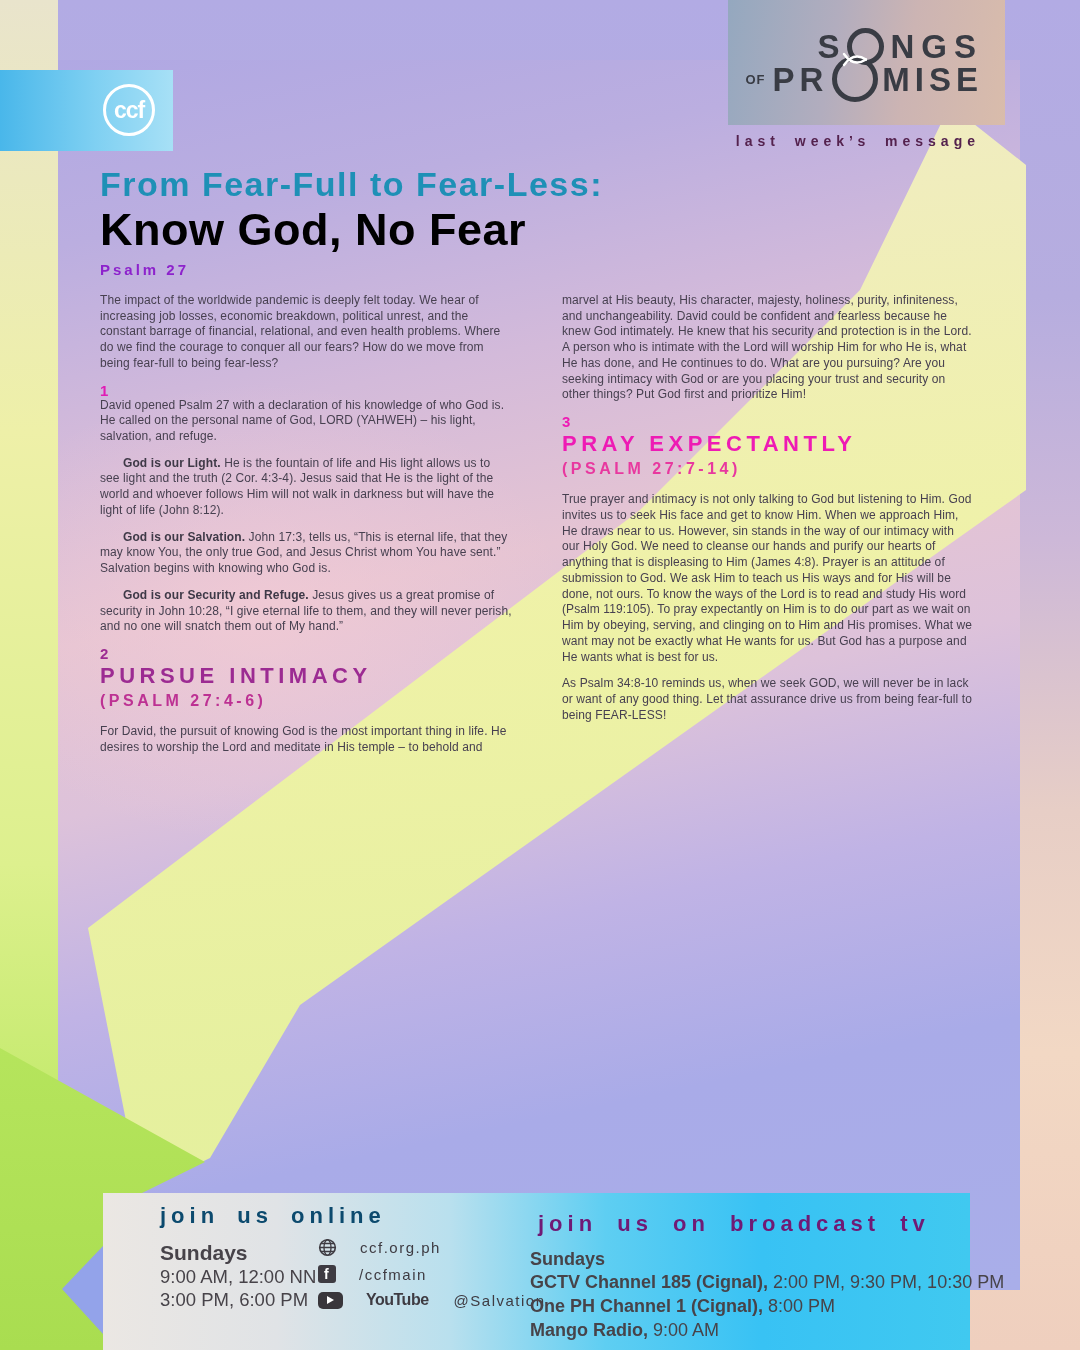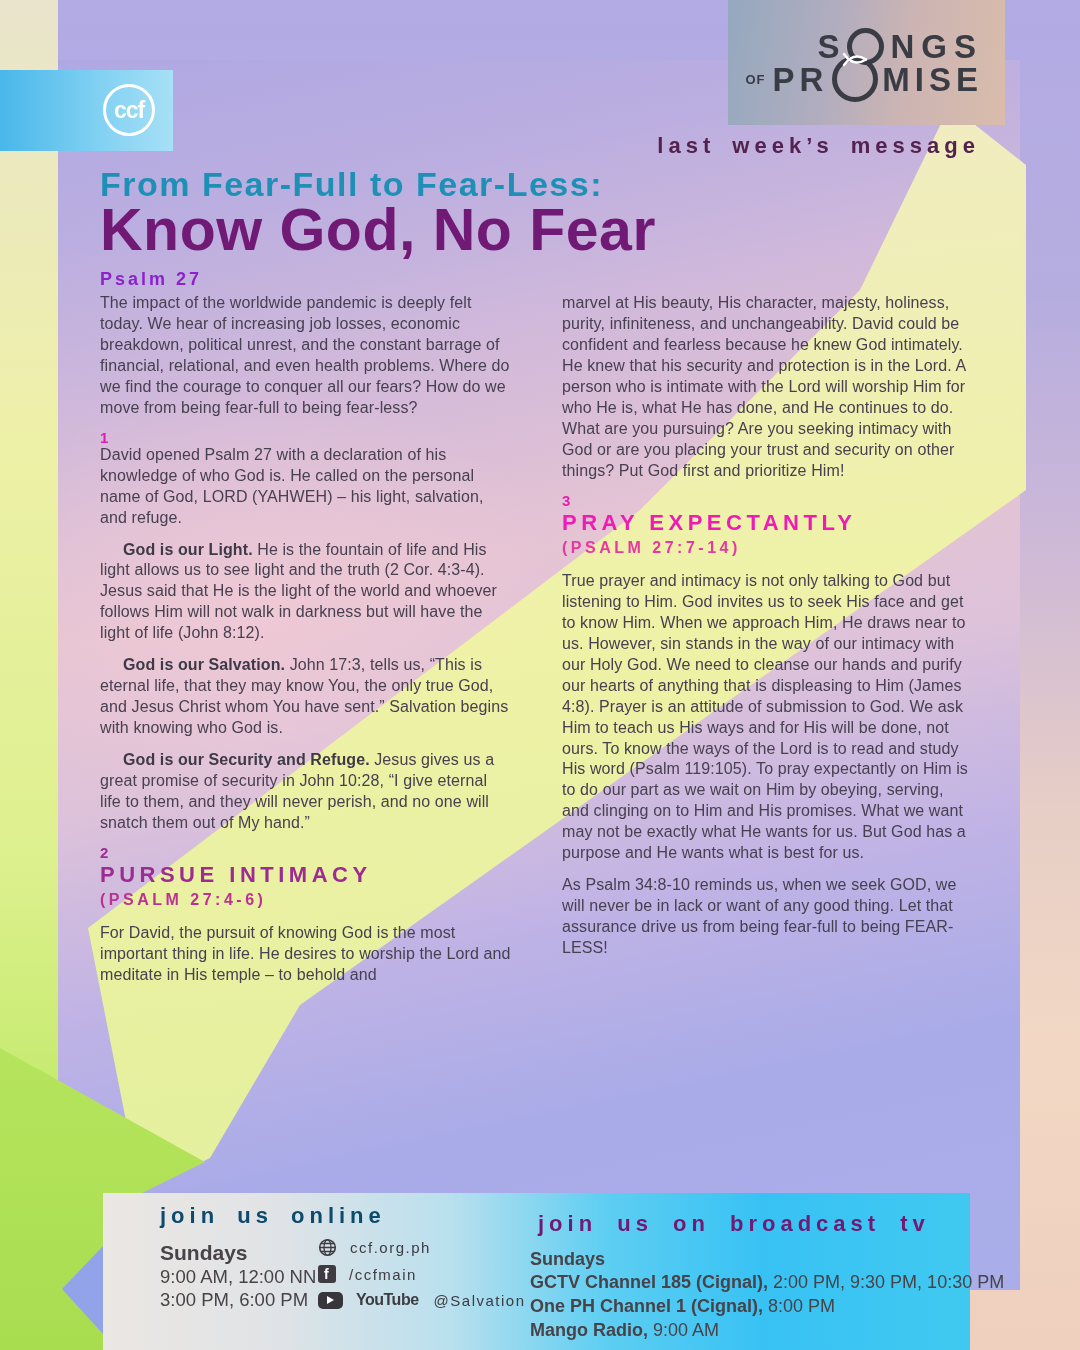--- a/index.html
+++ b/index.html
@@ -37,50 +37,50 @@
     background:linear-gradient(100deg,#94a8bf 0%,#b2adbe 38%,#ccb4b3 64%,#d9bcab 100%);
     display:flex; flex-direction:column; align-items:flex-end; justify-content:center; padding-right:22px; box-sizing:border-box;
     color:#393c44; }
   .songs-line1 { display:flex; align-items:center; font-size:33px; font-weight:bold; letter-spacing:7px; line-height:1; }
   .ring1 { width:27px; height:27px; border:5px solid #393c44; border-radius:50%; margin:0 6px 0 1px; }
   .songs-line2 { display:flex; align-items:center; font-size:33px; font-weight:bold; letter-spacing:5px; line-height:1; margin-top:-4px; }
   .songs-of { font-size:13px; font-weight:bold; letter-spacing:1px; margin-right:7px; }
   .ring2 { position:relative; width:36px; height:36px; border:5px solid #393c44; border-radius:50%; margin:0 4px; margin-top:-10px; top:5px; }
   .fish { position:absolute; top:-9px; left:50%; transform:translateX(-50%); }
   .last-week { position:absolute; right:100px; top:133px; color:#54224e; font-weight:bold;
-    font-size:22px; letter-spacing:5px; word-spacing:6px; }
+    font-size:14px; letter-spacing:5px; word-spacing:6px; }
 
   
   .title-block { position:absolute; left:100px; top:167px; }
   .kicker { font-size:34px; font-weight:bold; color:#1e90b6; letter-spacing:1.5px; line-height:1; }
-  .main-title { font-size:59px; font-weight:bold; color:#701a75; letter-spacing:.5px; line-height:1; }
-  .psalm-ref { font-size:18px; font-weight:bold; color:#8d22cc; letter-spacing:3px; margin-top:9px; }
+  .main-title { font-size:45px; font-weight:bold; color:#000000; letter-spacing:.5px; line-height:1; margin-top:6px; }
+  .psalm-ref { font-size:15px; font-weight:bold; color:#8d22cc; letter-spacing:3px; margin-top:9px; }
 
   
   .columns { position:absolute; left:100px; top:293px; width:874px; display:flex; gap:50px; }
   .col { width:412px; }
-  .col p { font-size:16px; line-height:1.31; color:#474050; margin:0 0 11px; letter-spacing:.1px; }
+  .col p { font-size:12px; line-height:1.31; color:#474050; margin:0 0 11px; letter-spacing:.1px; }
   .lead { font-weight:bold; color:#3e3947;margin-left:23px; }
   .sec { margin-top:8px; }
   .sec-num { font-size:15px; font-weight:bold; letter-spacing:2px; line-height:1; }
   .sec-title { font-size:22px; font-weight:bold; letter-spacing:4.5px; line-height:1.15; margin-top:2px; }
   .sec-ref { font-size:16px; font-weight:bold; letter-spacing:3.5px; margin-top:4px; margin-bottom:14px; }
   .sec1 .sec-num,.sec1 .sec-title,.sec1 .sec-ref { color:#e01cb5; }
   .sec2 .sec-num,.sec2 .sec-title { color:#9c2b92; }
   .sec2 .sec-ref { color:#bd3193; }
   .sec3 .sec-num,.sec3 .sec-title { color:#ee1bb4; }
   .sec3 .sec-ref { color:#e8389f; }
 
   
   .join-online { position:absolute; left:160px; top:1203px; color:#474349; }
   .join-online h3 { margin:0; font-size:22px; font-weight:bold; color:#0c4a6e; letter-spacing:5px; word-spacing:7px; }
   .day-label { font-size:21px; font-weight:bold; margin-top:12px; }
   .time-line { font-size:18.5px; line-height:1.25; }
   .online-links { position:absolute; left:318px; top:1238px; display:flex; flex-direction:column; gap:8px; color:#3e3b42; }
-  .link-row { display:flex; align-items:center; gap:13px; font-size:15px; letter-spacing:1.5px; }
+  .link-row { display:flex; align-items:center; gap:23px; font-size:15px; letter-spacing:1.5px; }
   .fb-box { width:18px; height:18px; background:#3e3b42; border-radius:3px; color:#fff; font-weight:bold;
     font-size:14px; display:flex; align-items:flex-end; justify-content:center; line-height:1.2; }
   .yt-box { width:25px; height:17px; background:#39363b; border-radius:5px; display:flex; align-items:center; justify-content:center; }
   .yt-tri { width:0; height:0; border-left:7px solid #fff; border-top:4.5px solid transparent; border-bottom:4.5px solid transparent; }
   .yt-word { font-weight:bold; font-size:16px; letter-spacing:-.5px; margin-right:2px; }
   .join-broadcast { position:absolute; left:530px; top:1203px; color:#474349; }
   .join-broadcast h3 { margin:8px; font-size:22px; font-weight:bold; color:#701a75; letter-spacing:5px; word-spacing:9px; }
   .bc-day { font-size:18px; font-weight:bold; margin-top:11px; line-height:1.3; }
   .bc-row { font-size:18px; line-height:1.32; }
   .bc-row b { font-weight:bold; }

